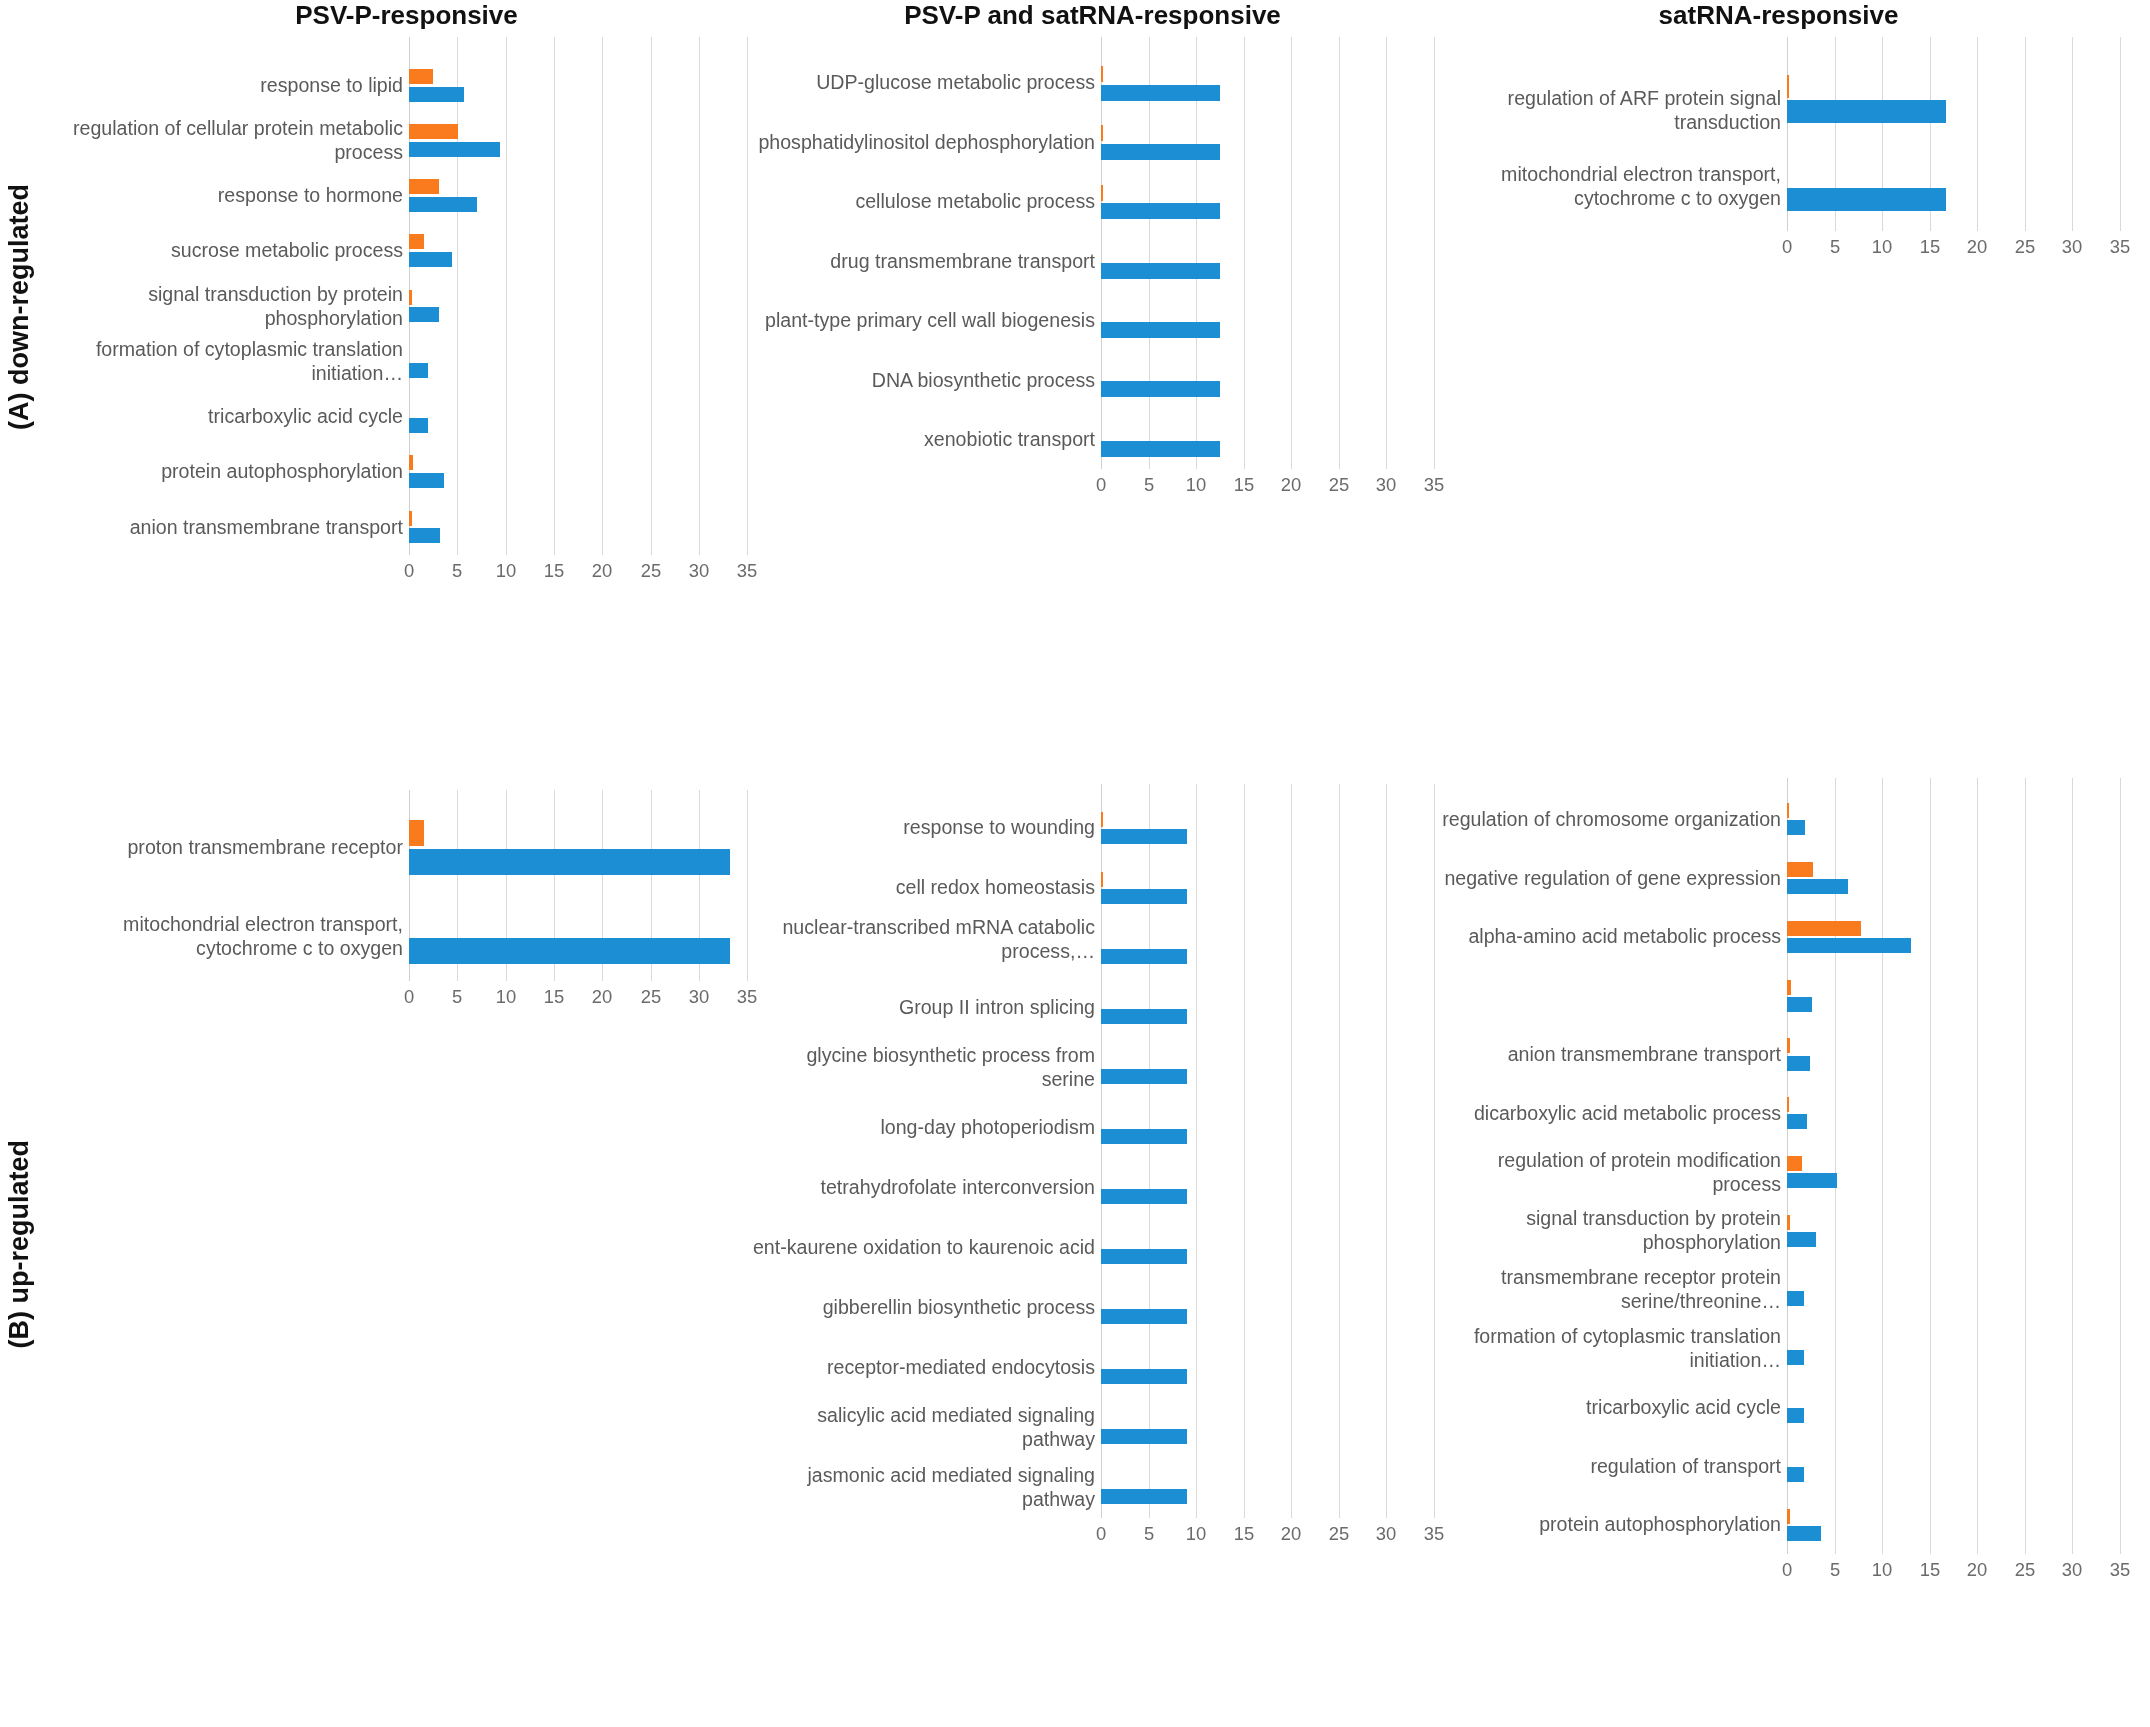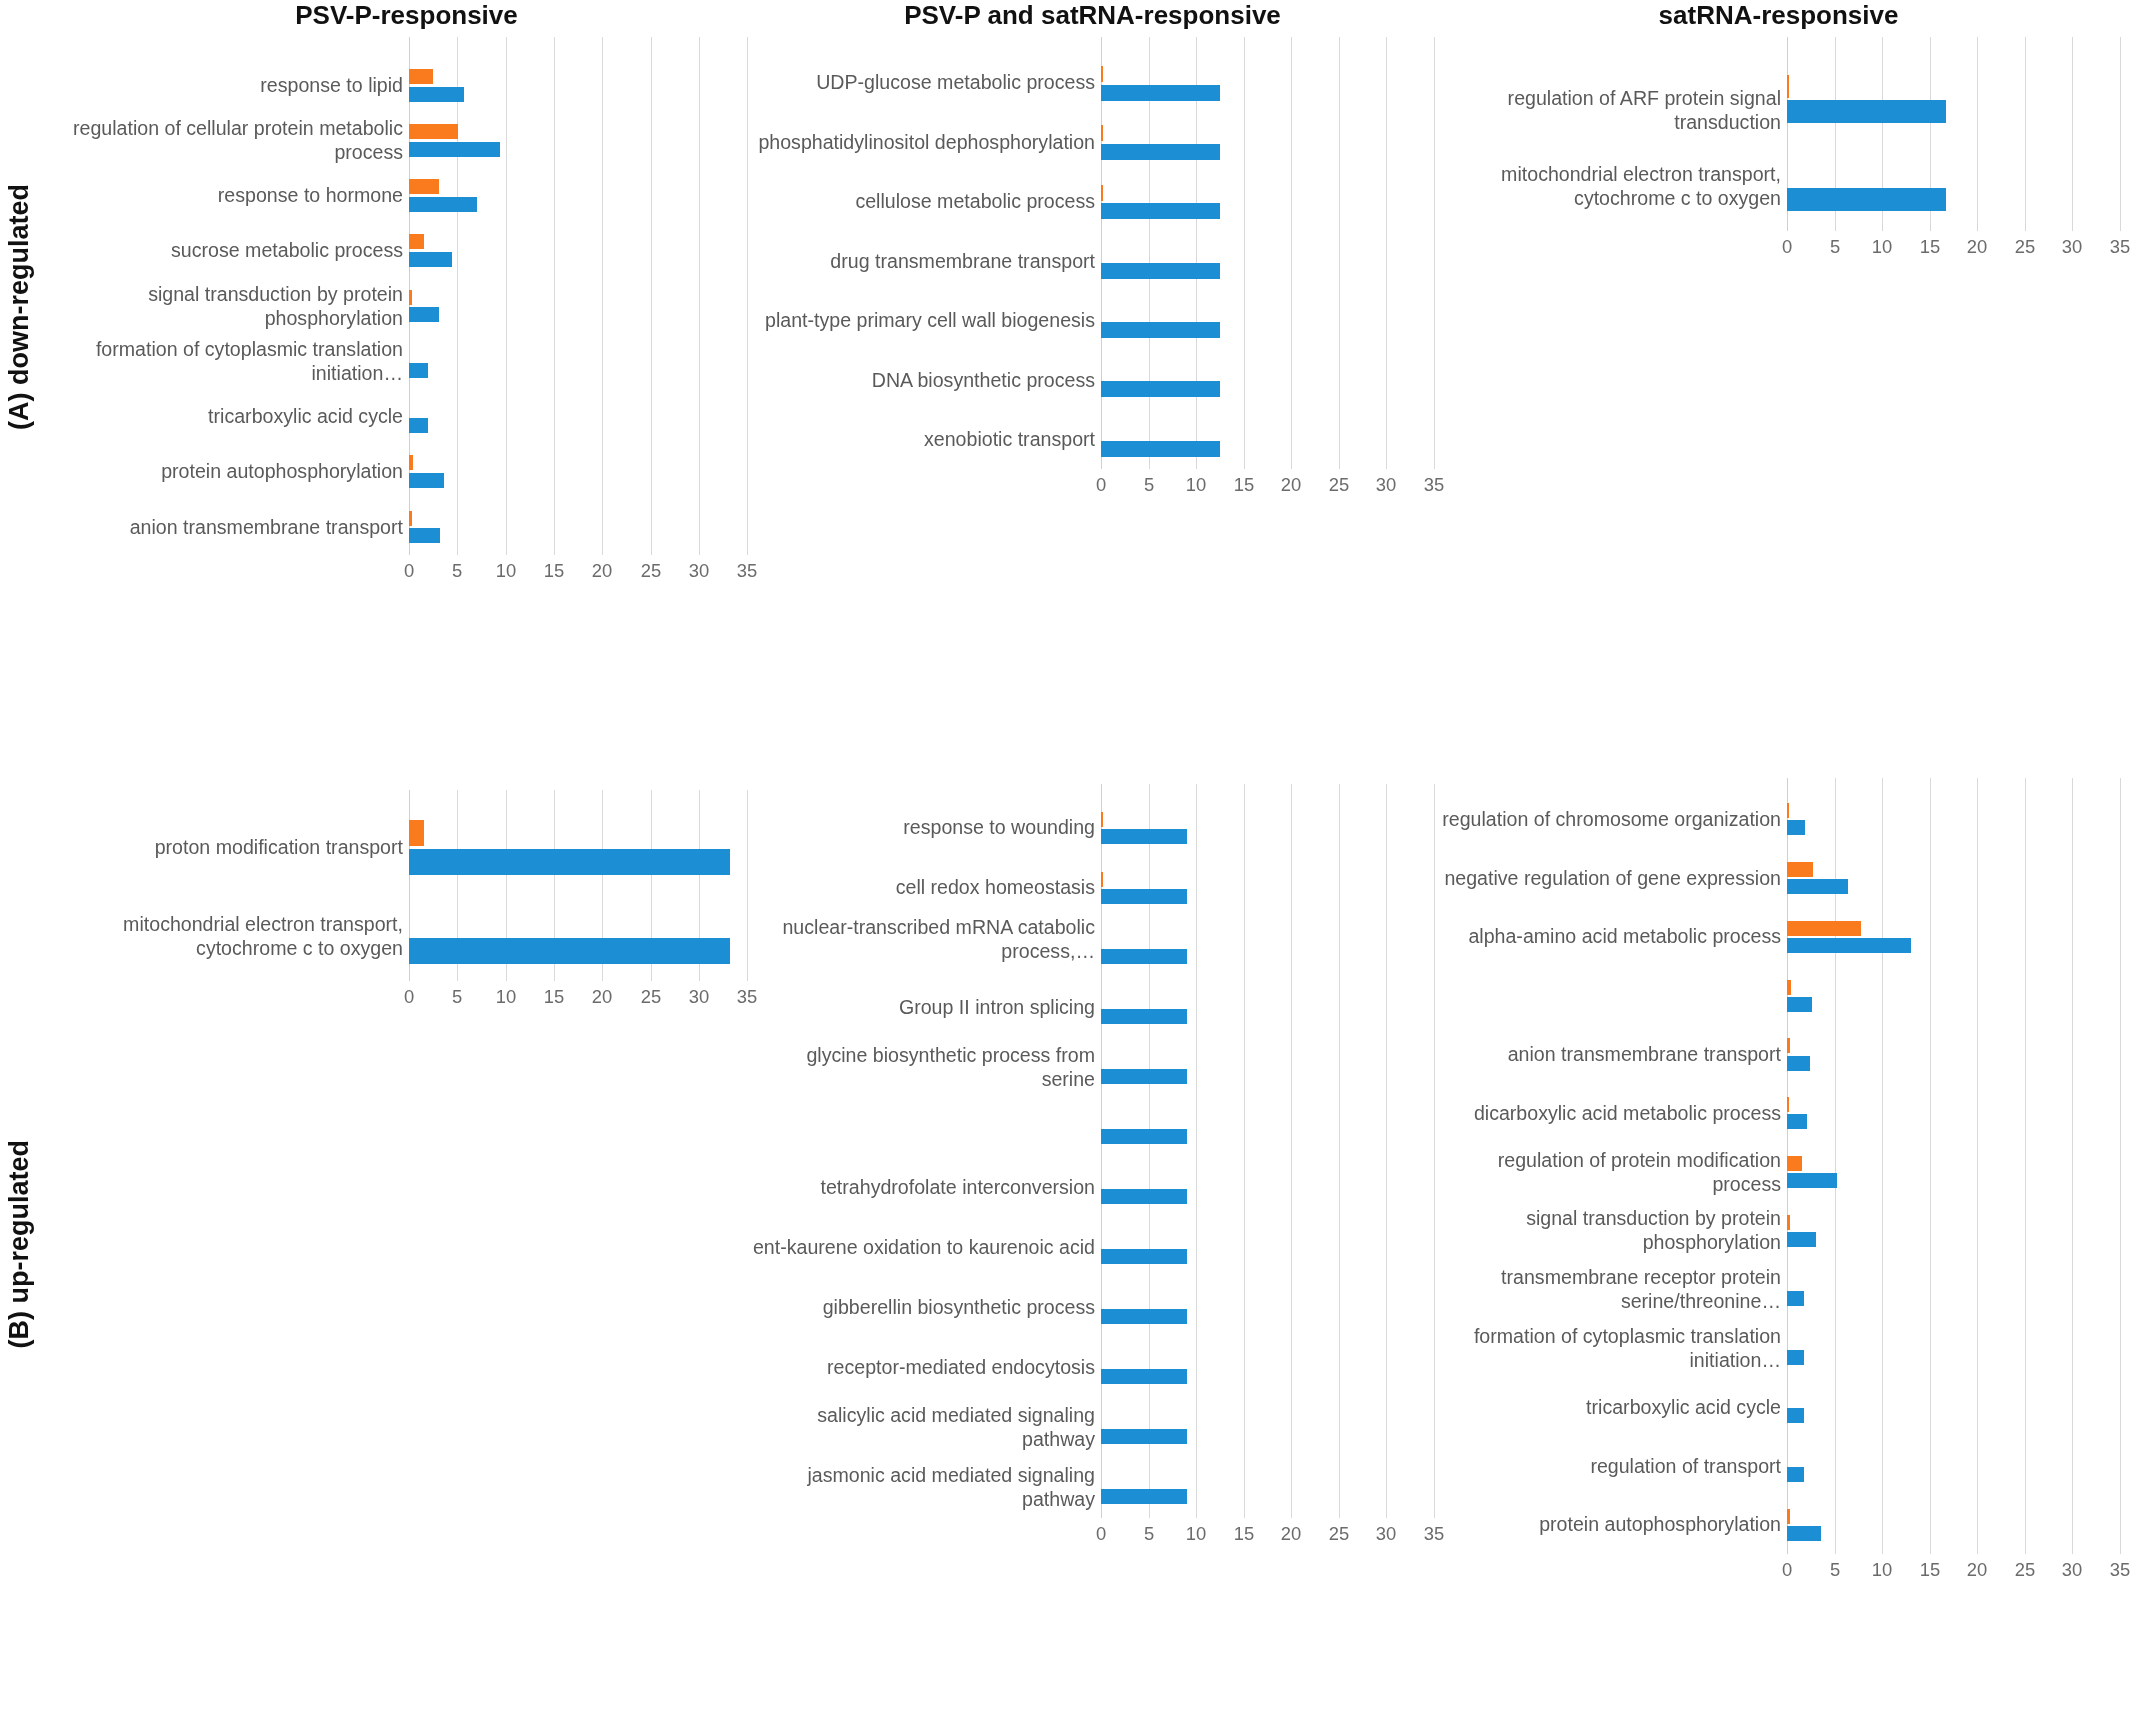--- a/index.html
+++ b/index.html
@@ -218,21 +218,21 @@
         <div class="xtick" style="left: 143px;">15</div>
         <div class="xtick" style="left: 190px;">20</div>
         <div class="xtick" style="left: 238px;">25</div>
         <div class="xtick" style="left: 285px;">30</div>
         <div class="xtick" style="left: 333px;">35</div>
       </div>
     </div>
     <div class="chart" style="left: 65px; top: 790px; width: 683px;">
       <div class="plot-wrap" style="height: 191px;">
         <div class="cat-labels" style="width: 344px;">
-          <div class="cat-label" style="top: 13px; height: 89px; width: 337px;">proton modification transport</div>
+          <div class="cat-label" style="top: 13px; height: 89px; width: 337px;">proton transmembrane receptor</div>
           <div class="cat-label" style="top: 102px; height: 89px; width: 337px;">mitochondrial electron transport, cytochrome c to oxygen</div>
         </div>
         <div class="plot">
           <div class="gridline axis0" style="left: 0px;"></div>
           <div class="gridline" style="left: 48px;"></div>
           <div class="gridline" style="left: 97px;"></div>
           <div class="gridline" style="left: 145px;"></div>
           <div class="gridline" style="left: 193px;"></div>
           <div class="gridline" style="left: 242px;"></div>
           <div class="gridline" style="left: 290px;"></div>
@@ -254,20 +254,21 @@
       </div>
     </div>
     <div class="chart" style="left: 751px; top: 784px; width: 683px;">
       <div class="plot-wrap" style="height: 734px;">
         <div class="cat-labels" style="width: 350px;">
           <div class="cat-label" style="top: 14.3px; height: 60px; width: 343px;">response to wounding</div>
           <div class="cat-label" style="top: 74px; height: 60px; width: 343px;">cell redox homeostasis</div>
           <div class="cat-label" style="top: 126px; height: 60px; width: 343px;">nuclear-transcribed mRNA catabolic process,…</div>
           <div class="cat-label" style="top: 194px; height: 60px; width: 343px;">Group II intron splicing</div>
           <div class="cat-label" style="top: 254px; height: 60px; width: 343px;">glycine biosynthetic process from serine</div>
+          <div class="cat-label" style="top: 314px; height: 60px; width: 343px;">long-day photoperiodism</div>
           <div class="cat-label" style="top: 374px; height: 60px; width: 343px;">tetrahydrofolate interconversion</div>
           <div class="cat-label" style="top: 434px; height: 60px; width: 343px;">ent-kaurene oxidation to kaurenoic acid</div>
           <div class="cat-label" style="top: 494px; height: 60px; width: 343px;">gibberellin biosynthetic process</div>
           <div class="cat-label" style="top: 554px; height: 60px; width: 343px;">receptor-mediated endocytosis</div>
           <div class="cat-label" style="top: 614px; height: 60px; width: 343px;">salicylic acid mediated signaling pathway</div>
           <div class="cat-label" style="top: 674px; height: 60px; width: 343px;">jasmonic acid mediated signaling pathway</div>
         </div>
         <div class="plot">
           <div class="gridline axis0" style="left: 0px;"></div>
           <div class="gridline" style="left: 48px;"></div>

